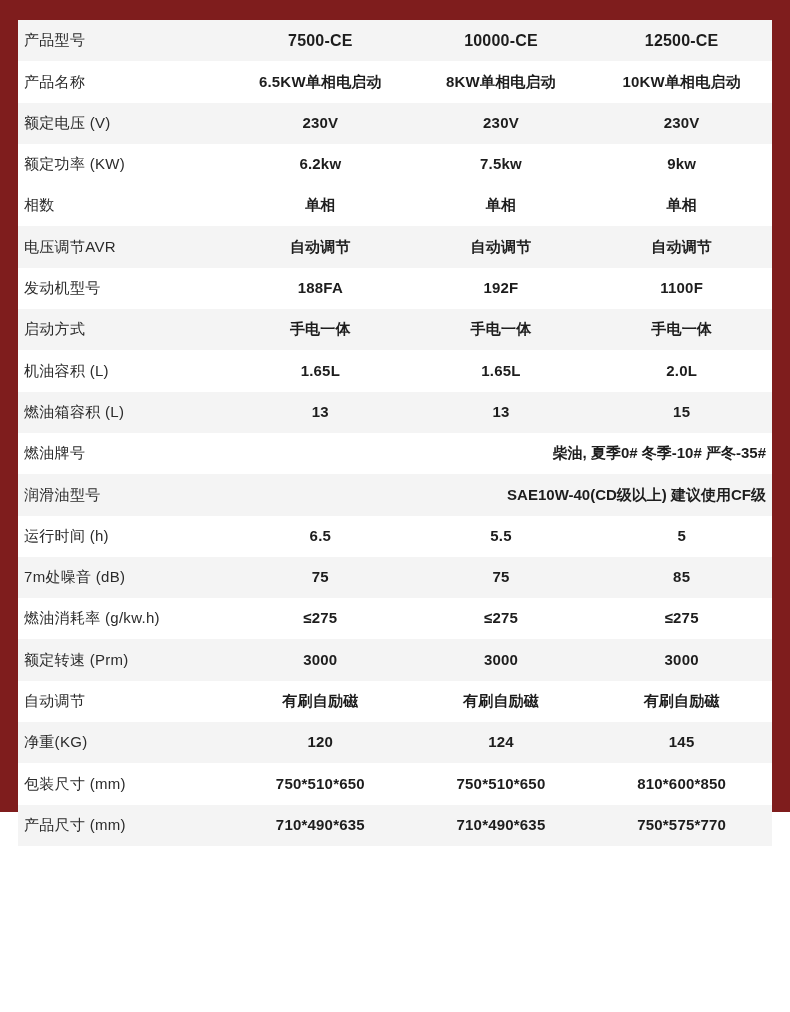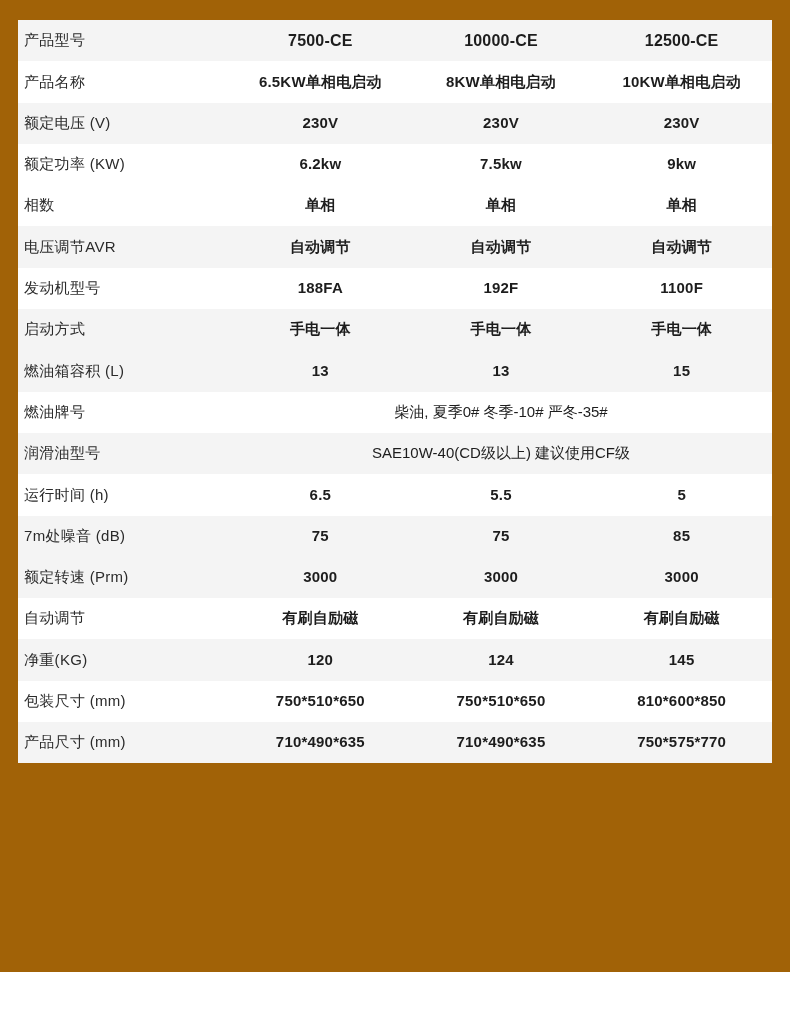--- a/index.html
+++ b/index.html
@@ -9,24 +9,24 @@
   }
   body {
     width: 790px;
     height: 1012px;
     font-family: "Liberation Sans", "DejaVu Sans", sans-serif;
     color: #222222;
     overflow: hidden;
   }
   .sheet {
     width: 790px;
-    height: 972px;
+    height: 812px;
     box-sizing: border-box;
     padding: 20px 18px 14px 18px;
-    background: #a16207;
+    background: #7f1d1d;
   }
   table.spec {
     width: 754px;
     border-collapse: collapse;
     table-layout: fixed;
   }
   table.spec tr {
     height: 41.3px;
   }
   table.spec td {
@@ -50,22 +50,22 @@
     color: #2b2b2b;
     letter-spacing: 0.3px;
   }
   td.val {
     text-align: center;
     font-weight: bold;
     color: #1d1d1d;
     letter-spacing: 0.2px;
   }
   td.val-wide {
-    text-align: center;
-    font-weight: normal;
+    text-align: right;
+    font-weight: bold;
     color: #1d1d1d;
   }
   .hdr td.val {
     font-weight: bold;
     font-size: 16px;
   }
 </style>
 </head>
 <body>
 
@@ -113,20 +113,26 @@
           <td class="val">188FA</td>
           <td class="val">192F</td>
           <td class="val">1100F</td>
         </tr>
         <tr class="row-odd">
           <td class="label">启动方式</td>
           <td class="val">手电一体</td>
           <td class="val">手电一体</td>
           <td class="val">手电一体</td>
         </tr>
+        <tr class="row-even">
+          <td class="label">机油容积 (L)</td>
+          <td class="val">1.65L</td>
+          <td class="val">1.65L</td>
+          <td class="val">2.0L</td>
+        </tr>
         <tr class="row-odd">
           <td class="label">燃油箱容积 (L)</td>
           <td class="val">13</td>
           <td class="val">13</td>
           <td class="val">15</td>
         </tr>
         <tr class="row-even">
           <td class="label">燃油牌号</td>
           <td class="val-wide" colspan="3">柴油, 夏季0#  冬季-10#  严冬-35#</td>
         </tr>
@@ -138,20 +144,26 @@
           <td class="label">运行时间 (h)</td>
           <td class="val">6.5</td>
           <td class="val">5.5</td>
           <td class="val">5</td>
         </tr>
         <tr class="row-odd">
           <td class="label">7m处噪音 (dB)</td>
           <td class="val">75</td>
           <td class="val">75</td>
           <td class="val">85</td>
+        </tr>
+        <tr class="row-even">
+          <td class="label">燃油消耗率 (g/kw.h)</td>
+          <td class="val">≤275</td>
+          <td class="val">≤275</td>
+          <td class="val">≤275</td>
         </tr>
         <tr class="row-odd">
           <td class="label">额定转速 (Prm)</td>
           <td class="val">3000</td>
           <td class="val">3000</td>
           <td class="val">3000</td>
         </tr>
         <tr class="row-even">
           <td class="label">自动调节</td>
           <td class="val">有刷自励磁</td>

